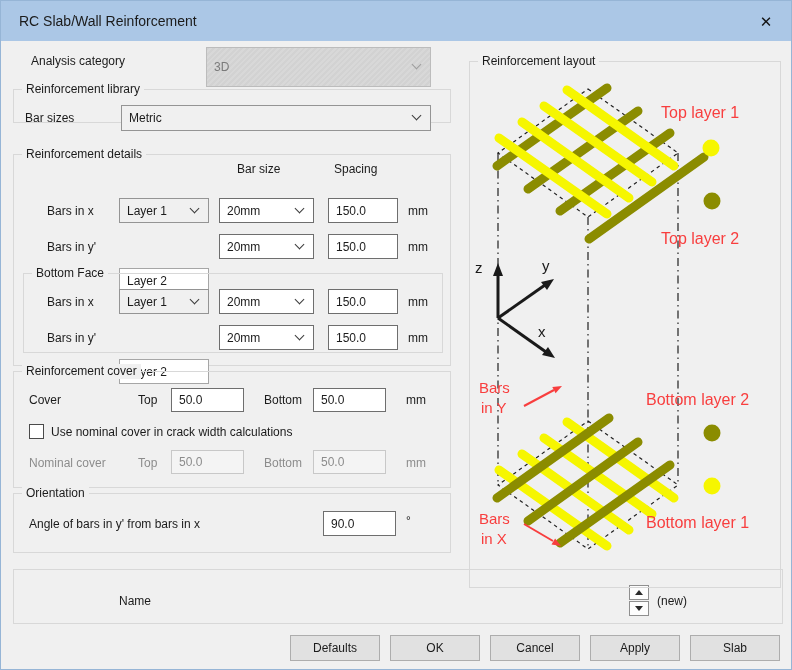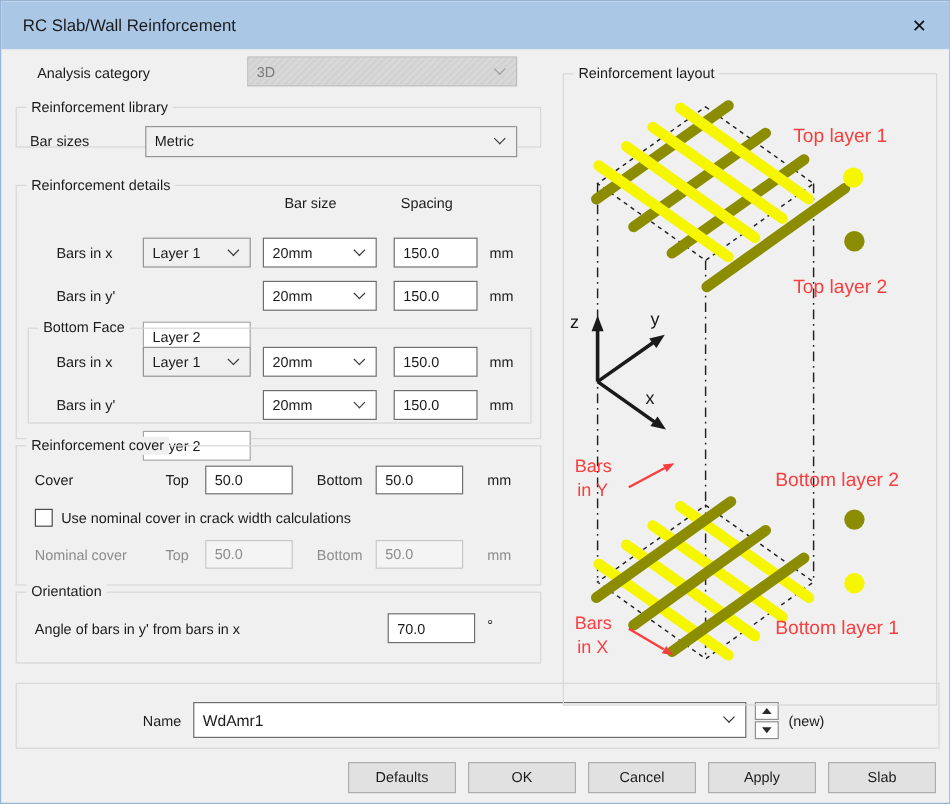--- a/index.html
+++ b/index.html
@@ -59,21 +59,21 @@
 <body>
 
 <div class="window">
 
   <div class="titlebar">
     <span>RC Slab/Wall Reinforcement</span>
   </div>
   <div class="closebtn">✕</div>
 
   <div class="lbl" style="left:30px;top:53px">Analysis category</div>
-  <div class="combo disabled" style="left:205px;top:46px;width:225px;height:25px">
+  <div class="combo disabled" style="left:205px;top:46px;width:225px;height:40px">
     <span>3D</span>
     <span class="chev"></span>
   </div>
 
   <div class="grp" style="left:12px;top:88px;width:438px;height:34px">
     <span class="cap">Reinforcement library</span>
   </div>
   <div class="lbl" style="left:24px;top:110px">Bar sizes</div>
   <div class="combo light" style="left:120px;top:104px;width:310px;height:26px">
     <span>Metric</span>
@@ -148,29 +148,25 @@
   <div class="lbl gray" style="left:137px;top:455px">Top</div>
   <div class="tbox disabled" style="left:170px;top:449px;width:73px;height:24px">50.0</div>
   <div class="lbl gray" style="left:263px;top:455px">Bottom</div>
   <div class="tbox disabled" style="left:312px;top:449px;width:73px;height:24px">50.0</div>
   <div class="lbl gray" style="left:405px;top:455px">mm</div>
 
   <div class="grp" style="left:12px;top:492px;width:438px;height:60px">
     <span class="cap">Orientation</span>
   </div>
   <div class="lbl" style="left:28px;top:516px">Angle of bars in y' from bars in x</div>
-  <div class="tbox" style="left:322px;top:510px;width:73px;height:25px">70.0</div>
+  <div class="tbox" style="left:322px;top:510px;width:73px;height:25px">90.0</div>
   <div class="lbl" style="left:405px;top:513px">°</div>
 
   <div class="grp" style="left:12px;top:568px;width:770px;height:55px"></div>
   <div class="lbl" style="left:118px;top:593px">Name</div>
-  <div class="combo" style="left:160px;top:584px;width:461px;height:30px;font-size:13px">
-    <span>WdAmr1</span>
-    <span class="chev"></span>
-  </div>
   <div class="spinbtn" style="left:628px;top:584px">
       <span class="tri-up"></span>
     </div>
   <div class="spinbtn" style="left:628px;top:600px">
       <span class="tri-dn"></span>
     </div>
   <div class="lbl" style="left:656px;top:593px">(new)</div>
 
   <div class="btn" style="left:289px">Defaults</div>
   <div class="btn" style="left:489px">Cancel</div>

